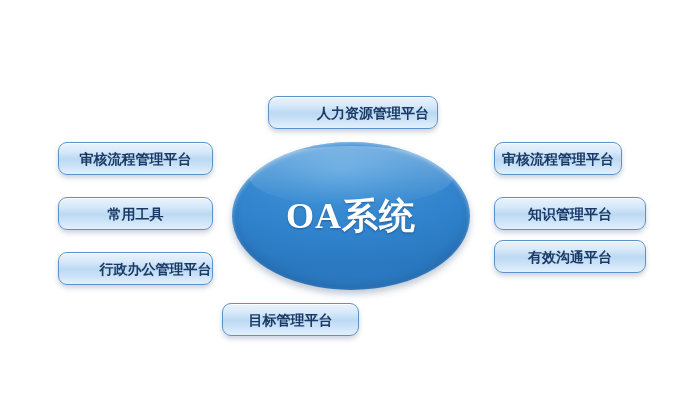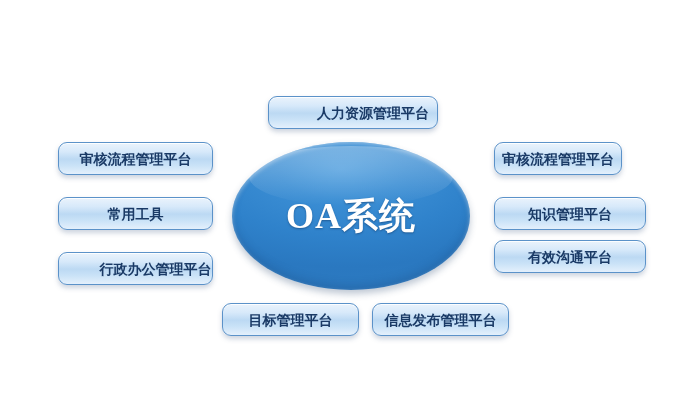--- a/index.html
+++ b/index.html
@@ -141,17 +141,14 @@
   </div>
 
   <div class="node n-comm">
     <span class="node-label">有效沟通平台</span>
   </div>
 
   <div class="node n-goal">
     <span class="node-label">目标管理平台</span>
   </div>
 
-  <div class="node n-publish">
-    <span class="node-label">信息发布管理平台</span>
-  </div>
 
 </div>
 
 </body></html>

